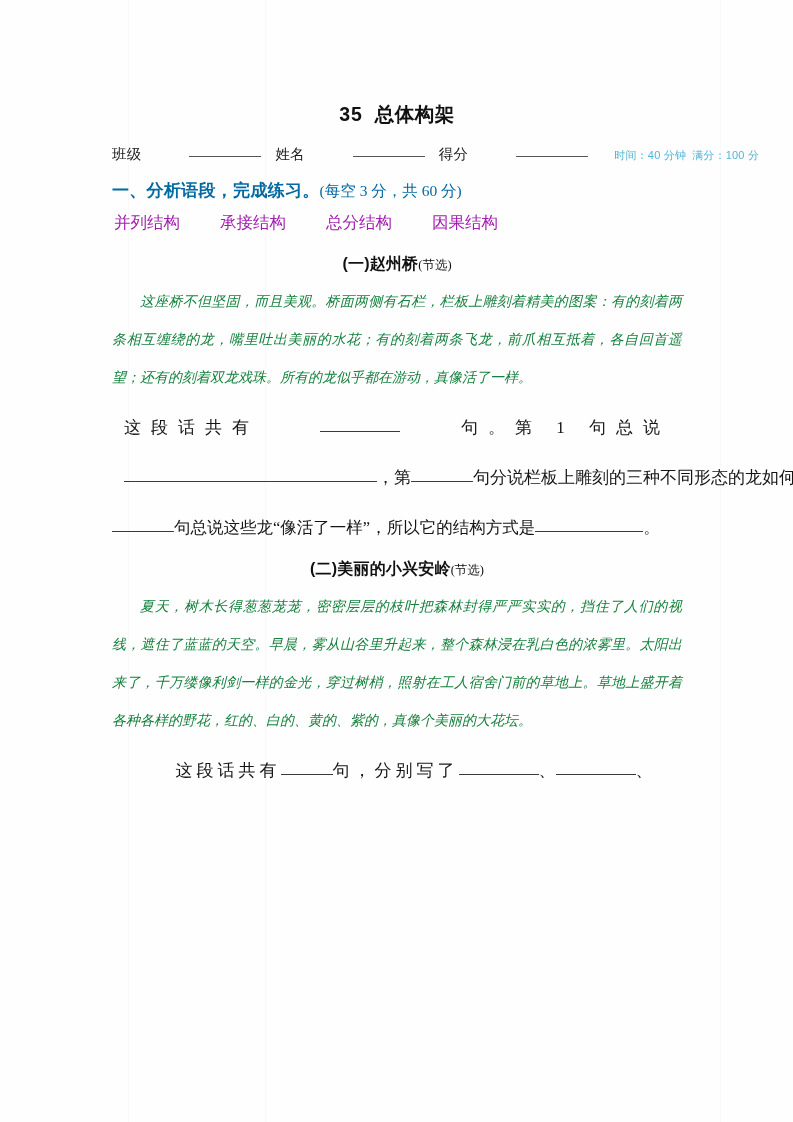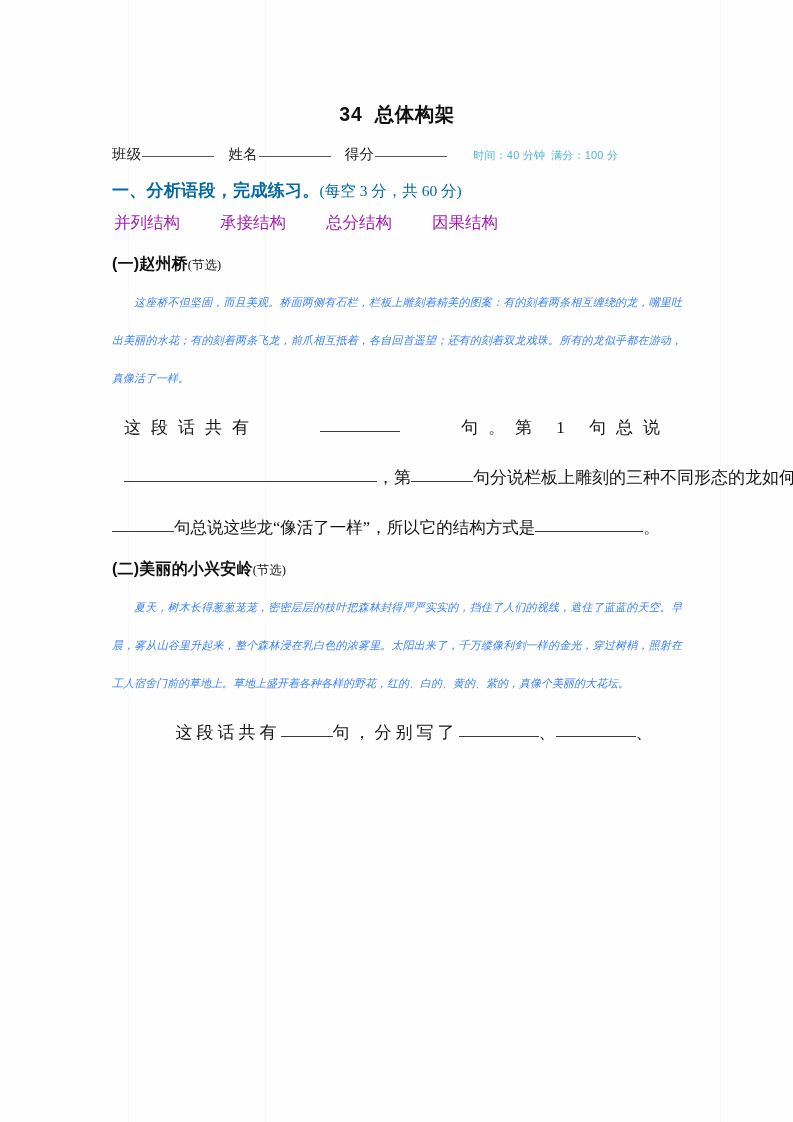--- a/index.html
+++ b/index.html
@@ -60,20 +60,21 @@
     margin-top: 16px;
     font-family: "Liberation Sans", "DejaVu Sans", sans-serif;
     font-size: 14.5px;
     color: #1a1a1a;
     white-space: nowrap;
   }
   .info-field {
     display: inline-flex;
     align-items: baseline;
     margin-right: 14px;
+    gap: 47px;
   }
   .info-field .lbl { letter-spacing: 0.2px; }
   .info-rule {
     display: inline-block;
     width: 72px;
     border-bottom: 1.4px solid #555;
     margin-left: 1px;
     position: relative;
     top: -2px;
   }
@@ -113,44 +114,44 @@
   }
   .para.indent { text-indent: 2em; }
   .para.justify {
     text-align: justify;
     text-align-last: left;
   }
 
   
   .passage {
     font-family: "Liberation Serif", "DejaVu Serif", serif;
-    font-size: 11px;
+    font-size: 14px;
     line-height: 38px;
     margin: 0;
     text-indent: 2em;
     text-align: justify;
-    color: #3b82f6;
+    color: #15803d;
     font-style: italic;
   }
 
   
   .keyword-row {
     font-family: "Liberation Serif", "DejaVu Serif", serif;
     font-size: 16.5px;
     line-height: 38px;
     margin: 0;
     color: #a21caf;
     padding-left: 2px;
   }
   .keyword-row .kw { margin-right: 40px; }
   .keyword-row .kw:last-child { margin-right: 0; }
 
   
   .sub-head {
-    text-align: left;
+    text-align: center;
     margin: 4px 0 0 0;
     line-height: 36px;
     color: #111;
   }
   .sub-head .main {
     font-family: "Liberation Sans", "DejaVu Sans", sans-serif;
     font-weight: bold;
     font-size: 16px;
     letter-spacing: 0.2px;
   }
@@ -203,21 +204,21 @@
 
 <div class="page">
 
   <div class="scan-band" style="left:128px;"></div>
   <div class="scan-band" style="left:265px;"></div>
   <div class="scan-band" style="left:720px;"></div>
 
   <div class="content">
 
     <div class="doc-title">
-      <span class="num">34</span>&nbsp;&nbsp;<span>总体构架</span>
+      <span class="num">35</span>&nbsp;&nbsp;<span>总体构架</span>
     </div>
 
     <div class="info-row">
       <span class="info-field">
         <span class="lbl">班级</span>
           <span class="info-rule"></span>
       </span>
       <span class="info-field">
         <span class="lbl">姓名</span>
           <span class="info-rule"></span>

